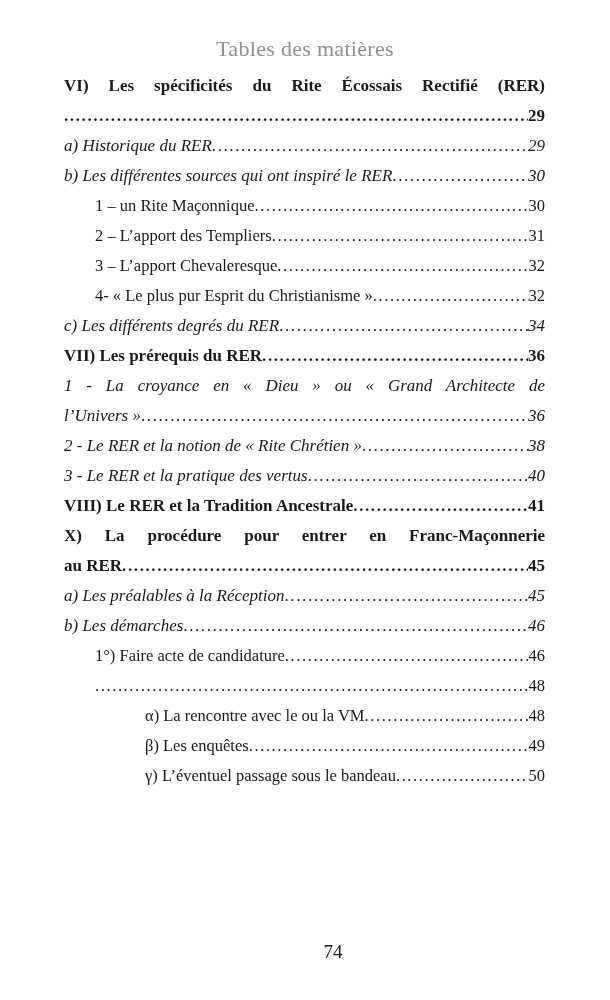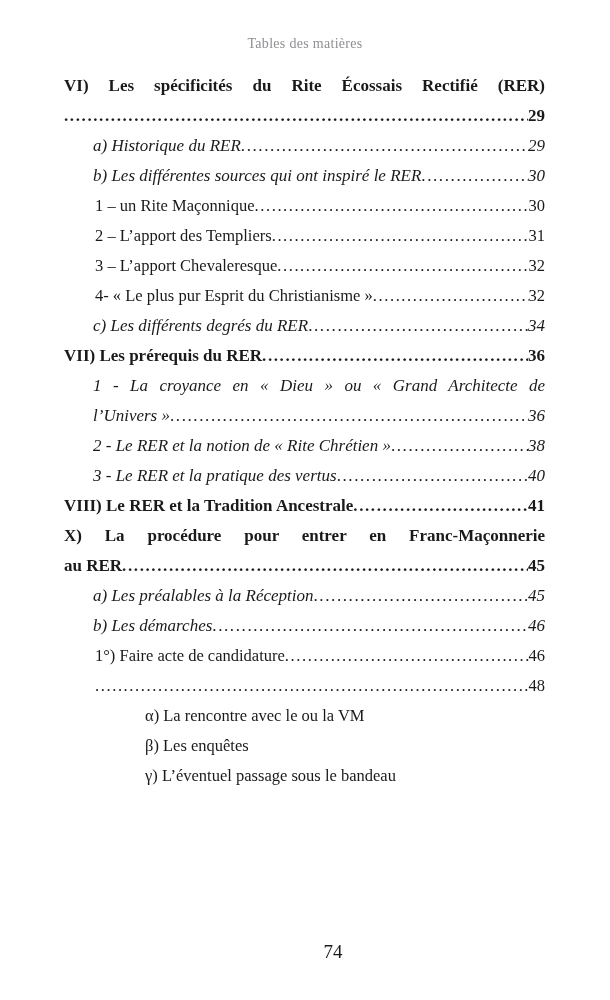--- a/index.html
+++ b/index.html
@@ -11,42 +11,42 @@
     font-family: "Liberation Serif", "DejaVu Serif", serif;
     color: #1a1a1a;
     overflow: hidden;
   }
   .running-head {
     position: absolute;
     top: 36px;
     left: 0;
     width: 100%;
     text-align: center;
-    font-size: 14px;
+    font-size: 22px;
     color: #8f8f93;
     letter-spacing: 0.3px;
   }
   .toc {
     position: absolute;
     top: 71px;
     left: 64px;
     width: 481px;
   }
   .row {
     display: flex;
     align-items: baseline;
     height: 30px;
     font-size: 17px;
     line-height: 30px;
     overflow: hidden;
   }
   .row.bold   { font-weight: bold; }
-  .row.italic { font-style: italic; margin-left: 29px; }
+  .row.italic { font-style: italic; }
   .row.sub1   { padding-left: 31px; font-size: 16.5px; }
-  .row.sub2   { padding-left: 81px; font-size: 16.5px; flex-direction: column; }
+  .row.sub2   { padding-left: 81px; font-size: 16.5px; }
   .row.textrow {
     display: block;
     white-space: normal;
     text-align: justify;
     text-align-last: justify;
     text-justify: inter-word;
   }
   .lbl { white-space: pre; flex: 0 0 auto; }
   .dots {
     flex: 1 1 auto;

